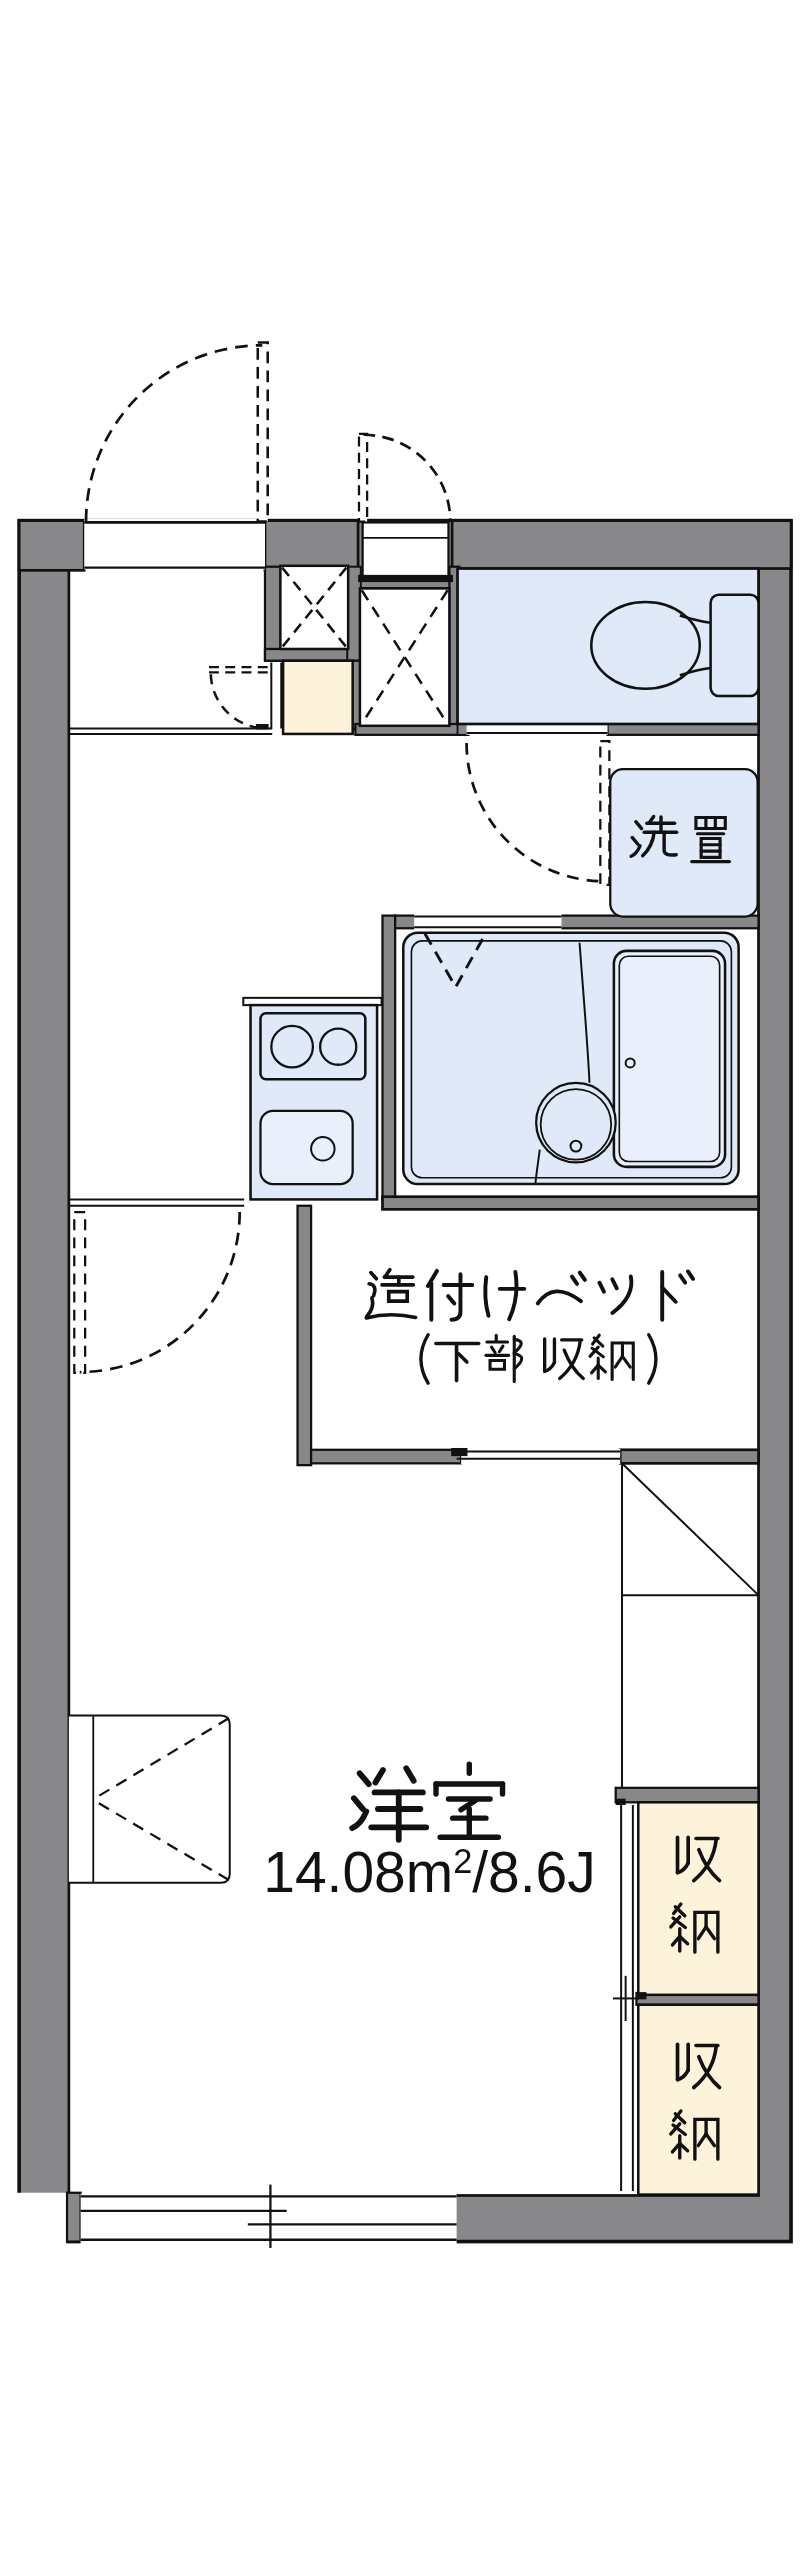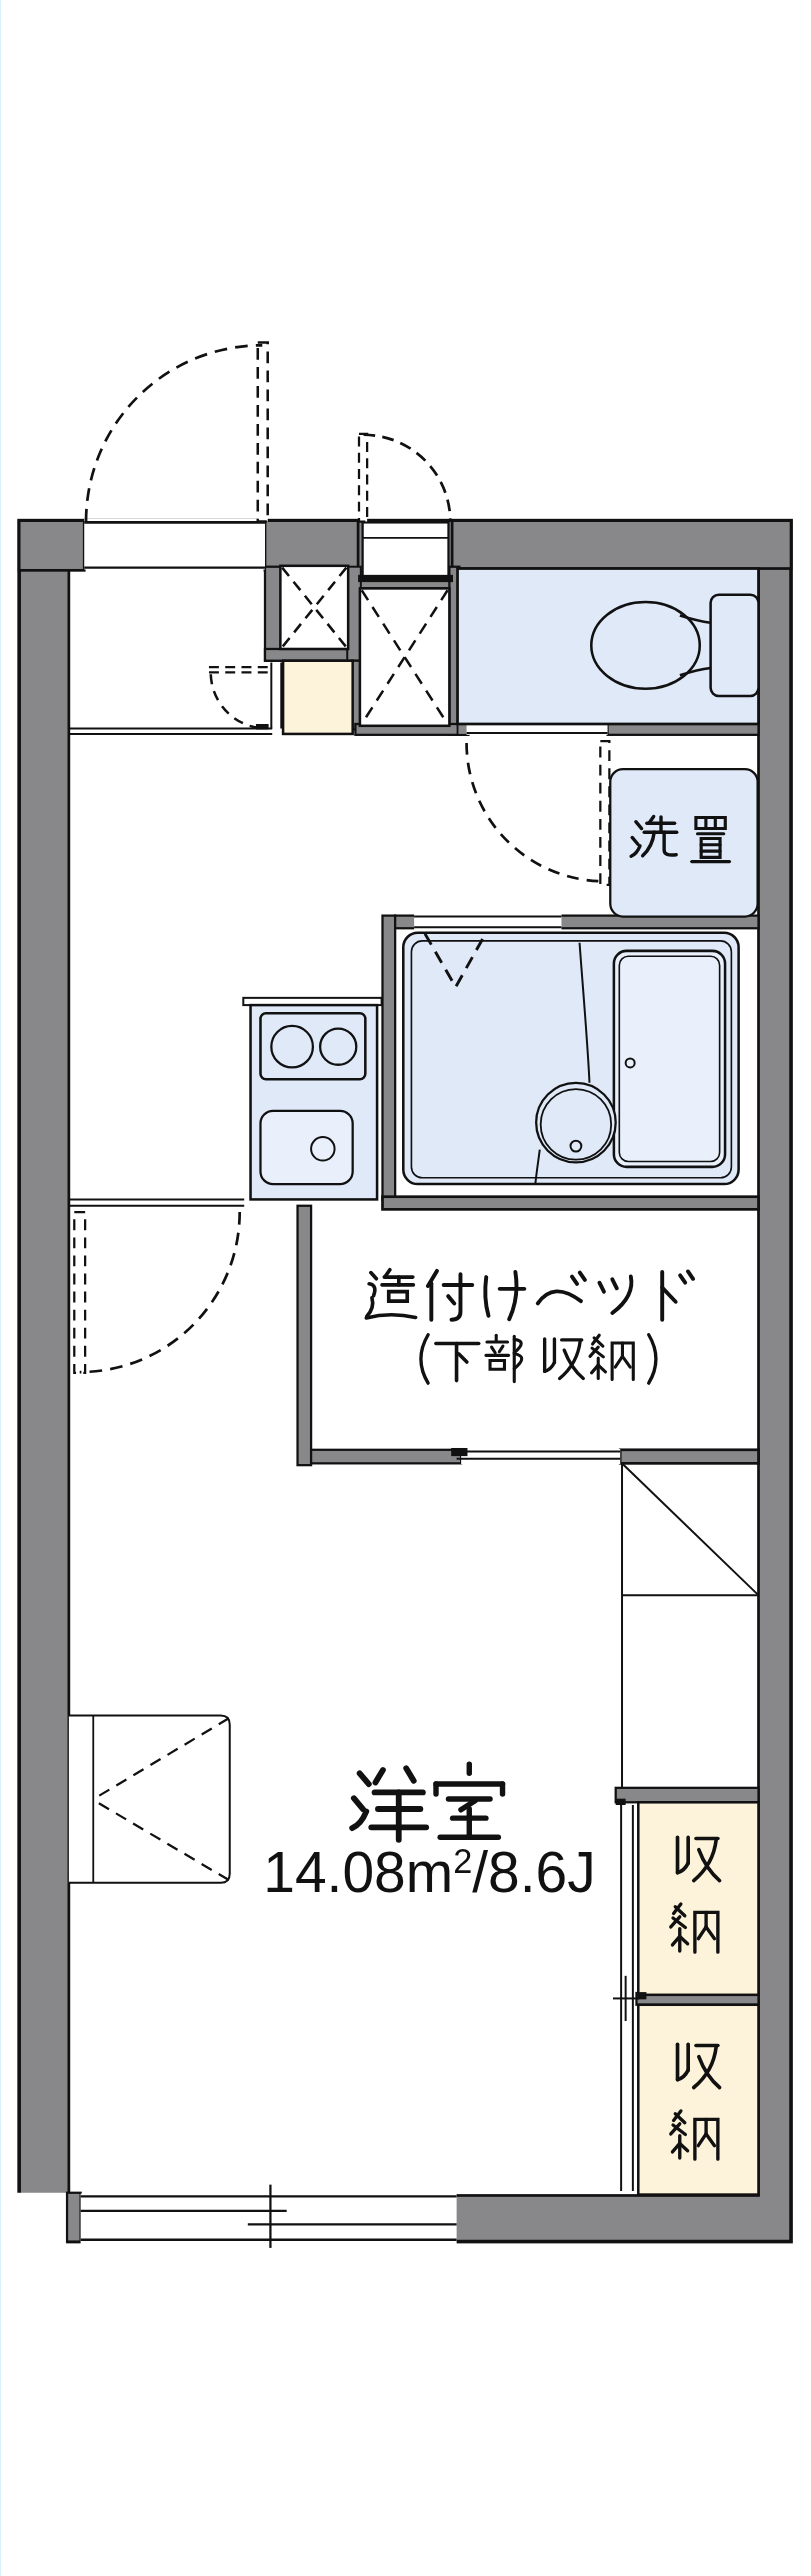--- a/index.html
+++ b/index.html
@@ -1,16 +1,16 @@
 <!DOCTYPE html>
 <html style="font-size:14.5px"><head>
 <meta charset="utf-8">
 <style>
   html,body{margin:0;padding:0;background:#ffffff;}
-  .page{width:660px;height:2576px;position:relative;background:#0ea5e9;font-family:"Liberation Sans",sans-serif;}
+  .page{width:660px;height:2576px;position:relative;background:#fef9c3;font-family:"Liberation Sans",sans-serif;}
   svg{position:absolute;left:0;top:0;}
 </style>
 </head>
 <body>
 <div class="page">
 <svg width="812" height="2576" viewBox="0 0 898 2850">
 <defs>
 <g id="g-you" fill="none" stroke="#111111" stroke-width="7" stroke-linecap="round">
   <path d="M16,14 l11,13"></path>
           <path d="M9,44 l11,13"></path>

